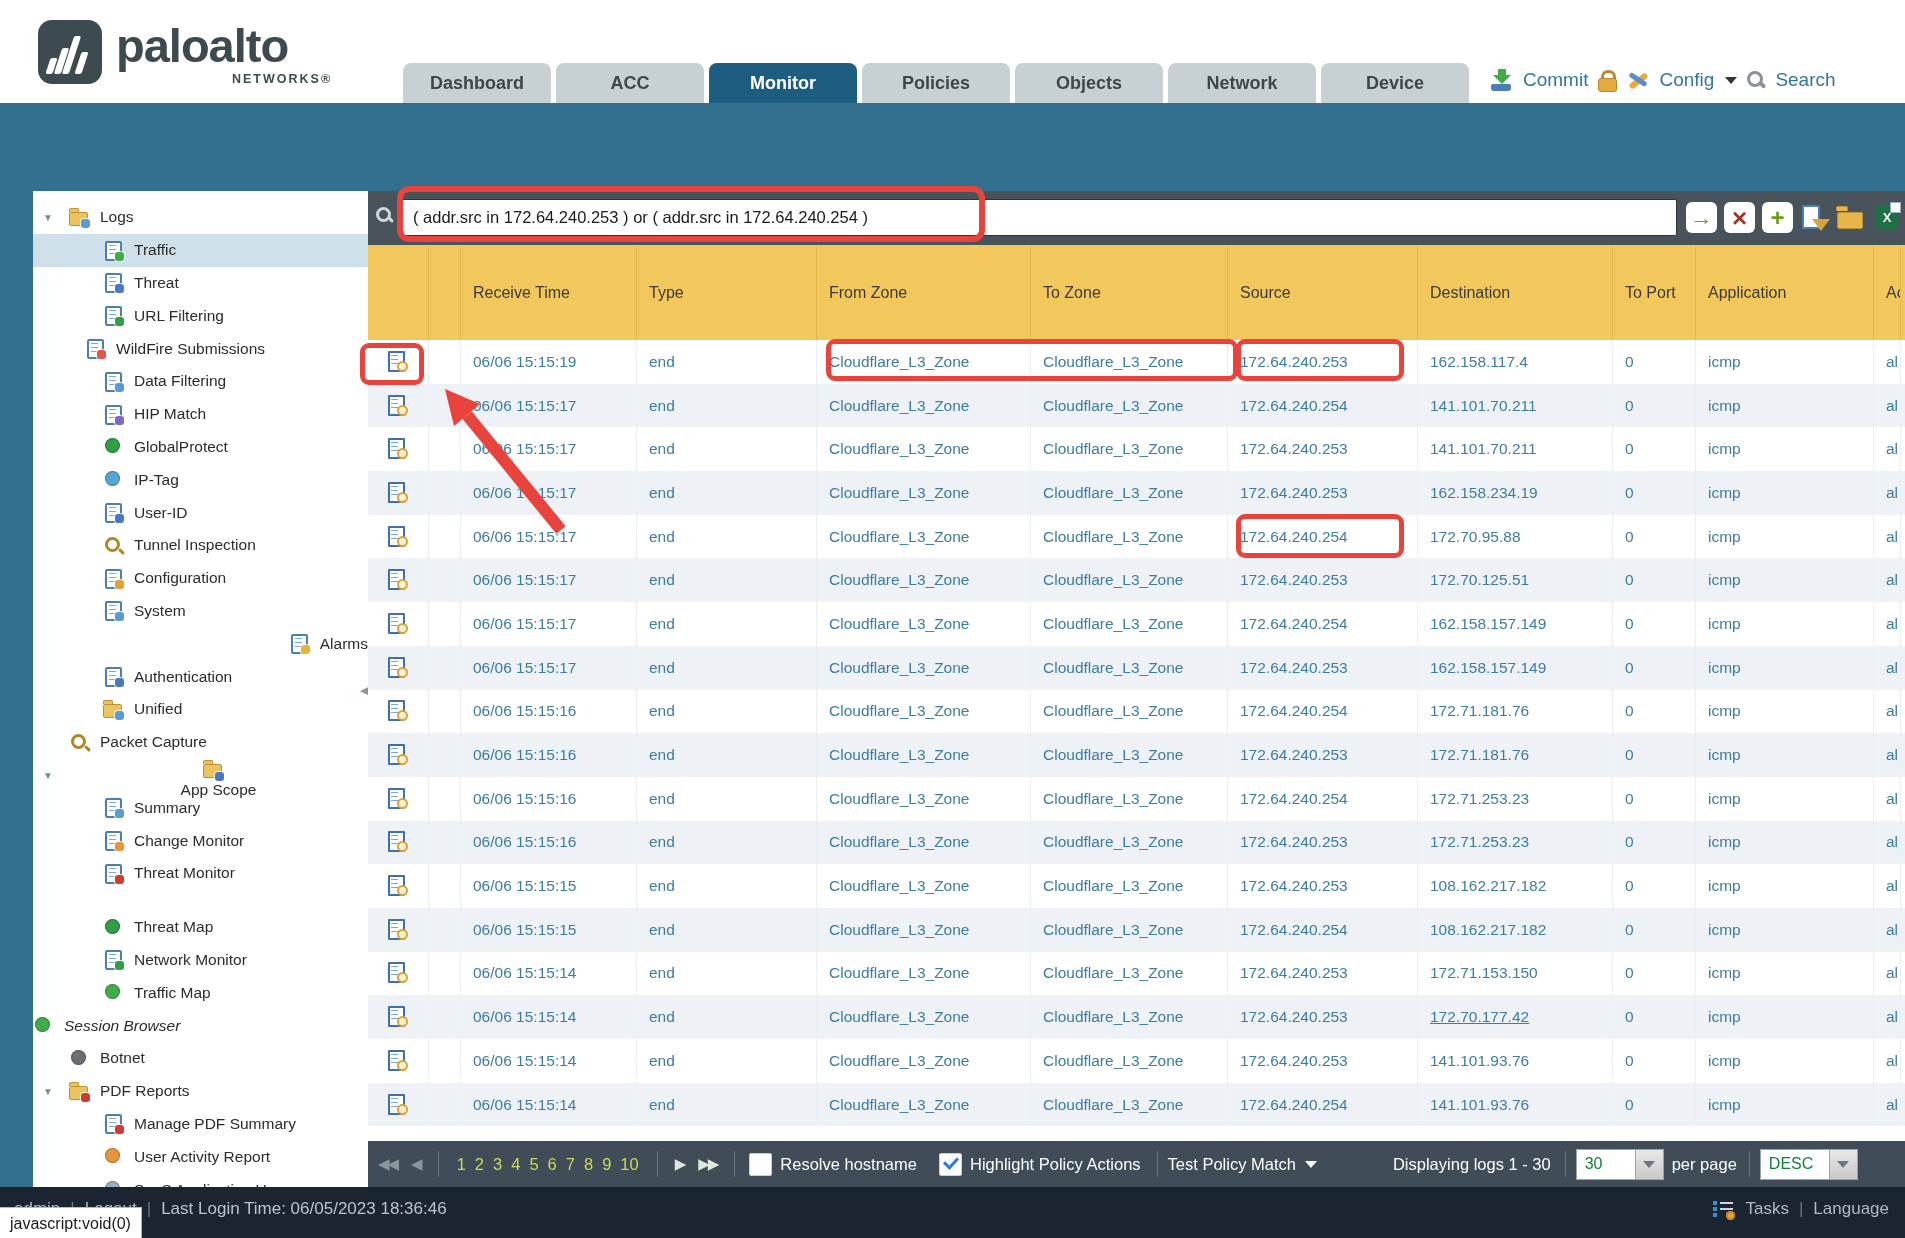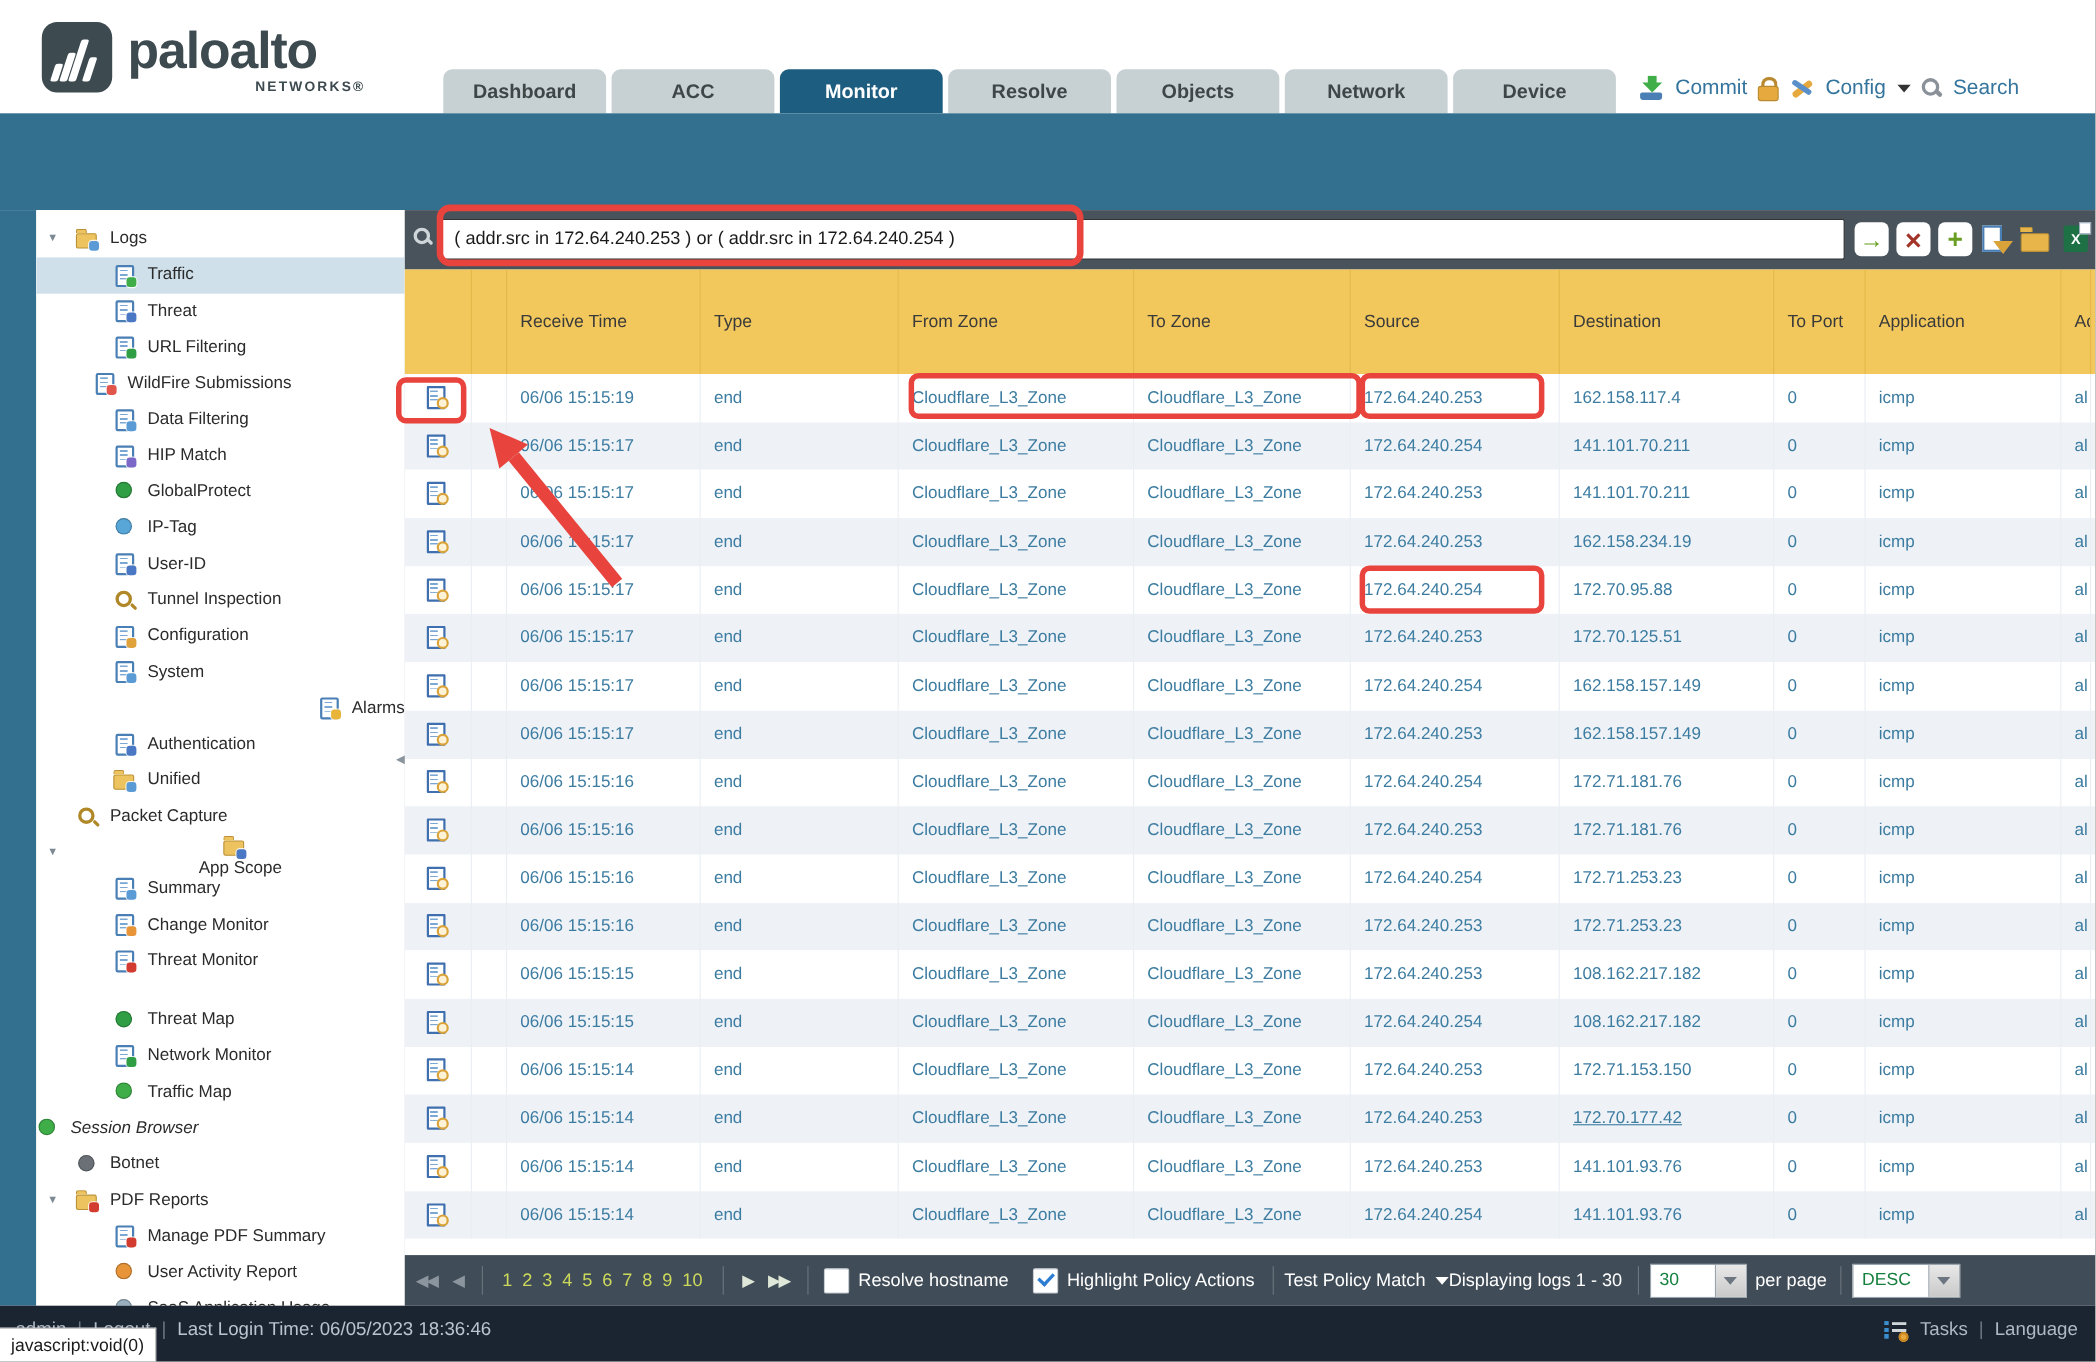--- a/index.html
+++ b/index.html
@@ -159,21 +159,21 @@
         <i></i>
         <i></i>
       </div>
     <div class="brand-name">paloalto</div>
     <div class="brand-sub">NETWORKS®</div>
 
     <div class="tabs" id="nav-tabs">
         <div class="tab">Dashboard</div>
         <div class="tab">ACC</div>
         <div class="tab active">Monitor</div>
-        <div class="tab">Resolve</div>
+        <div class="tab">Policies</div>
         <div class="tab">Objects</div>
         <div class="tab">Network</div>
         <div class="tab">Device</div>
       </div>
 
     <div class="hdr-actions">
       <span class="ic-commit">
           <span class="tray"></span>
         </span>
       <span class="lbl">Commit</span>
@@ -1089,21 +1089,21 @@
       <span class="pg-nav pg-next lit"></span>
       <span class="pg-nav pg-last lit"></span>
       <span class="pg-sep"></span>
       <span class="chk"></span>
       <span>Resolve hostname</span>
       <span class="chk on" style="margin-left:22px;"></span>
       <span>Highlight Policy Actions</span>
       <span class="pg-sep" style="margin-left:16px;"></span>
       <span>Test Policy Match</span>
       <span class="pg-caret"></span>
-      <span style="">Displaying logs 1 - 30</span>
+      <span style="margin-left:76px;">Displaying logs 1 - 30</span>
       <span class="pg-sep" style="margin-left:14px;"></span>
       <div class="select" style="width:86px;">
         <span class="val">30</span>
         <span class="trig"></span>
       </div>
       <span style="margin-left:8px;">per page</span>
       <span class="pg-sep" style="margin-left:12px;"></span>
       <div class="select" style="width:96px;">
         <span class="val">DESC</span>
         <span class="trig"></span>

